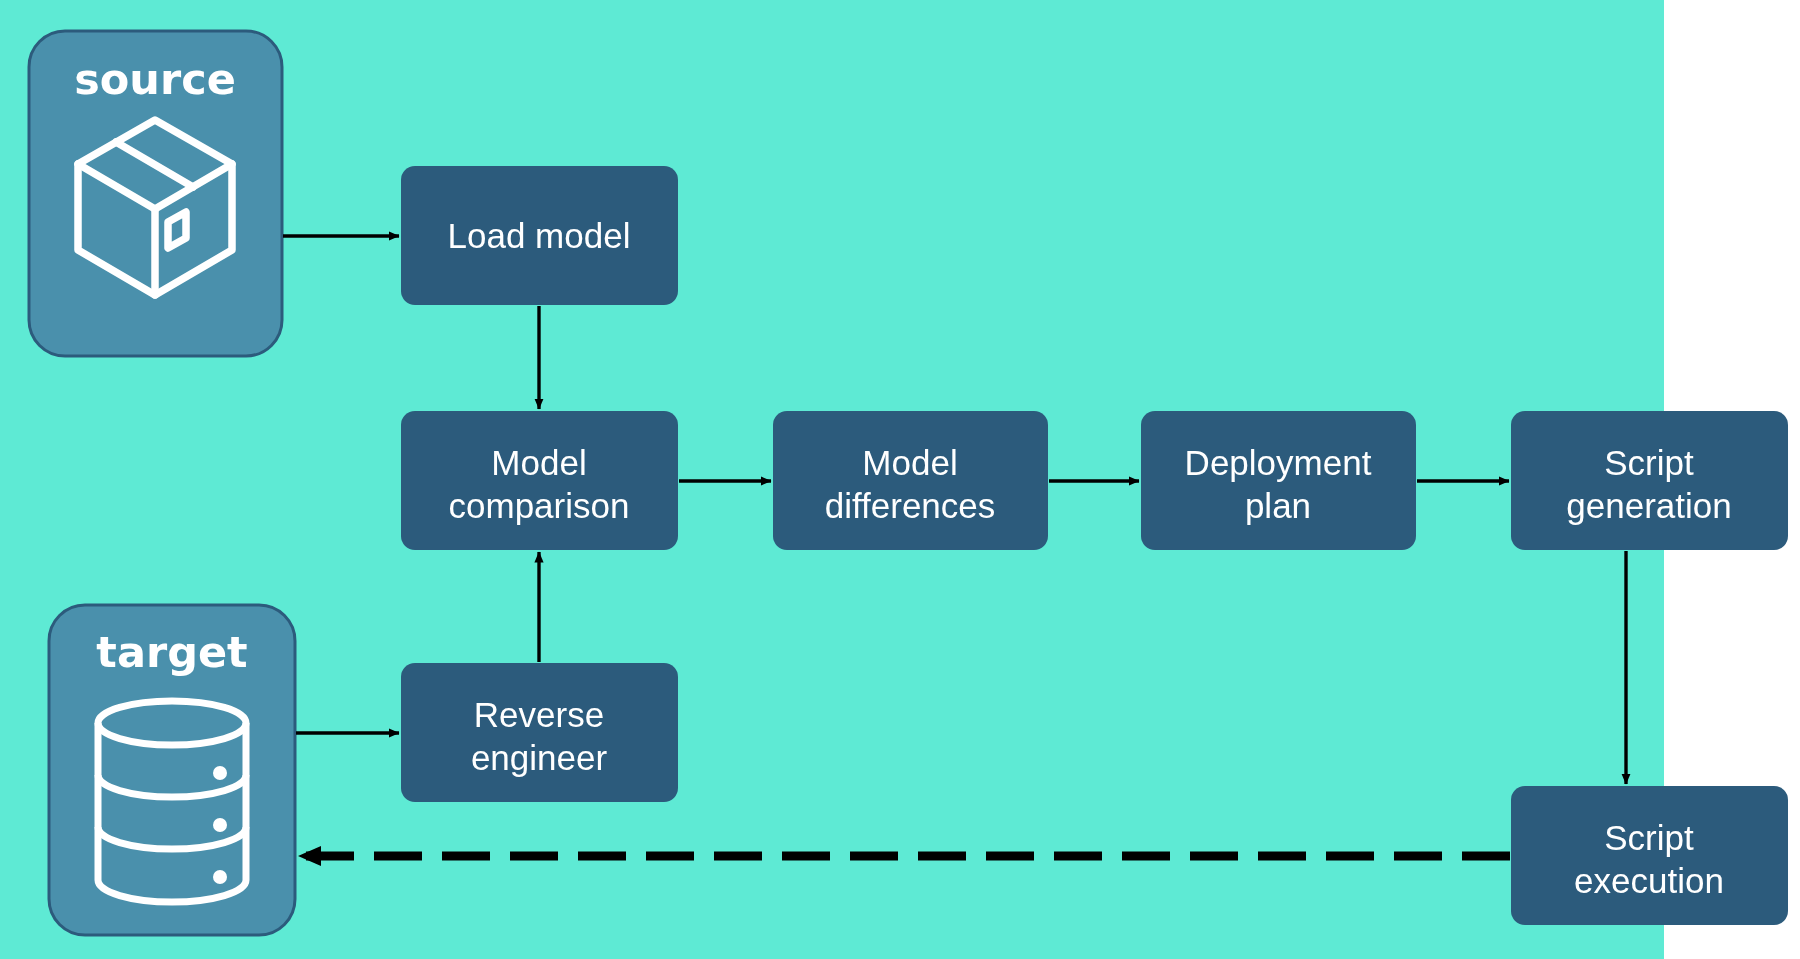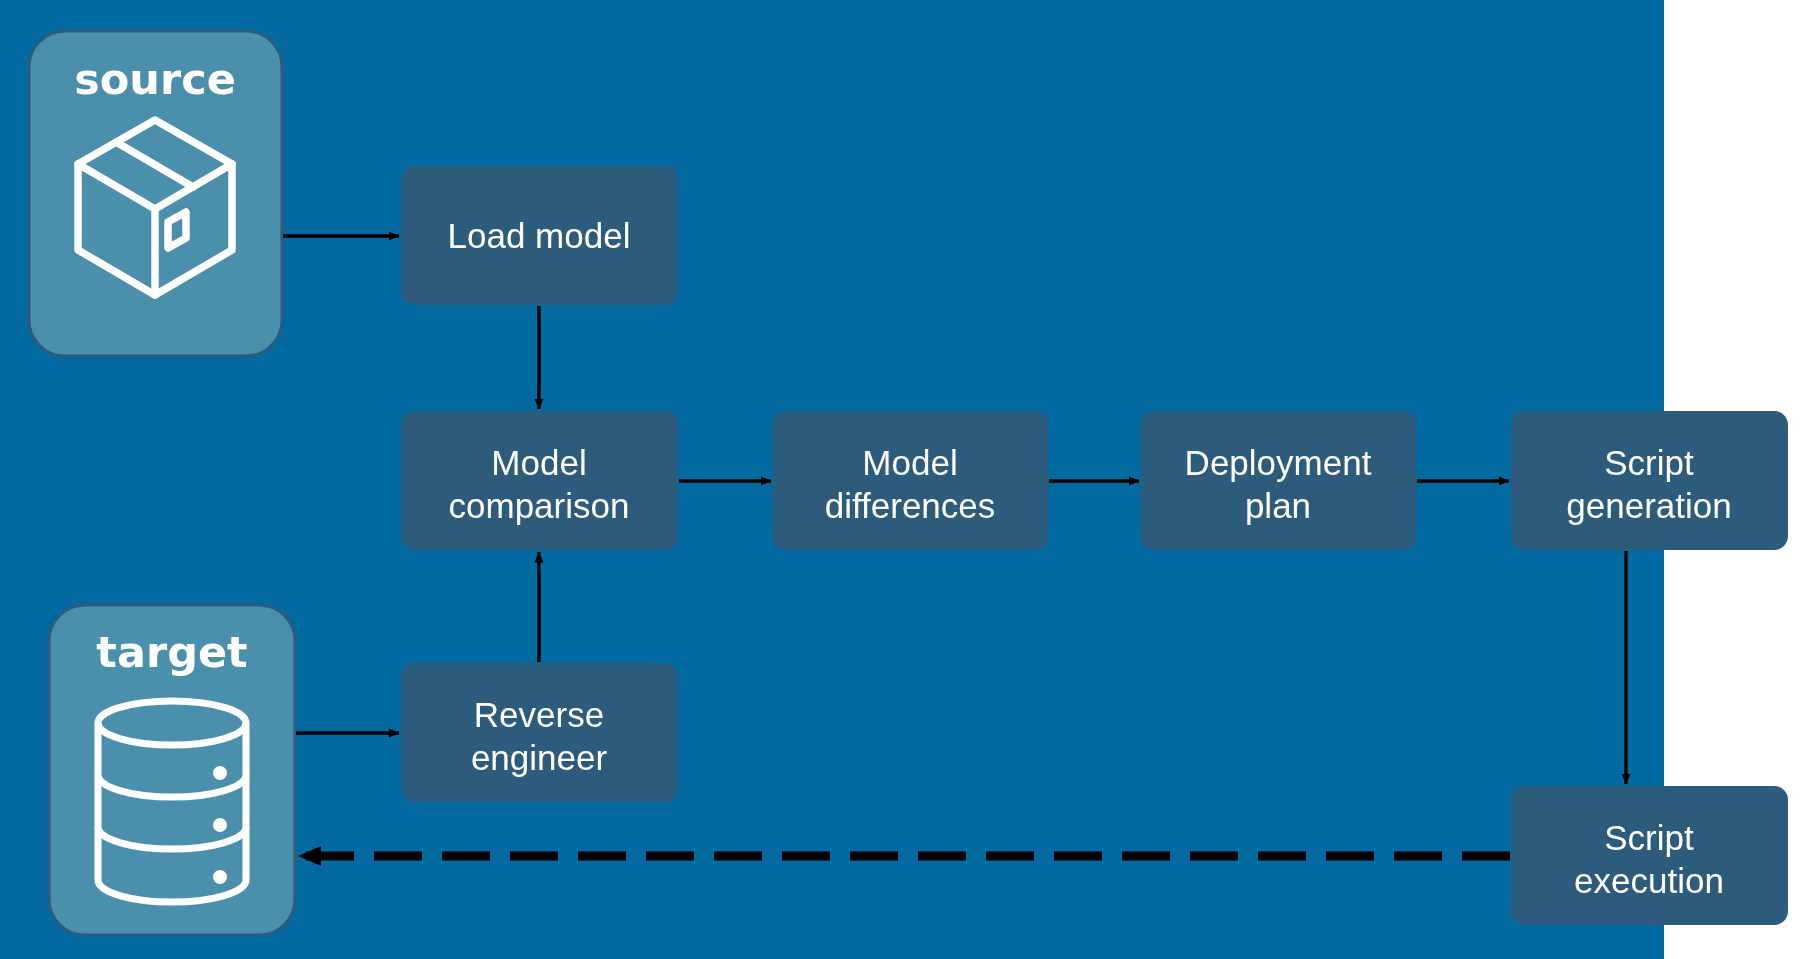--- a/index.html
+++ b/index.html
@@ -1,17 +1,17 @@
 <!DOCTYPE html>
 <html><head>
 <meta charset="utf-8">
 <style>
   html,body{margin:0;padding:0;background:#ffffff;}
   body{width:1800px;height:959px;overflow:hidden;font-family:"Liberation Sans",sans-serif;}
-  #stage{position:relative;width:1664px;height:959px;background:#0369a1;}
+  #stage{position:relative;width:1664px;height:959px;background:#5eead4;}
   #stage svg{position:absolute;left:0;top:0;width:1800px;height:959px;}
   .endpoint-label{
     fill:#ffffff;font-family:"DejaVu Sans",sans-serif;font-weight:bold;
     font-size:43px;text-anchor:middle;dominant-baseline:middle;
   }
   .proc-label{
     fill:#ffffff;font-family:"Liberation Sans",sans-serif;font-weight:normal;
     font-size:35px;text-anchor:middle;
   }
 </style>

